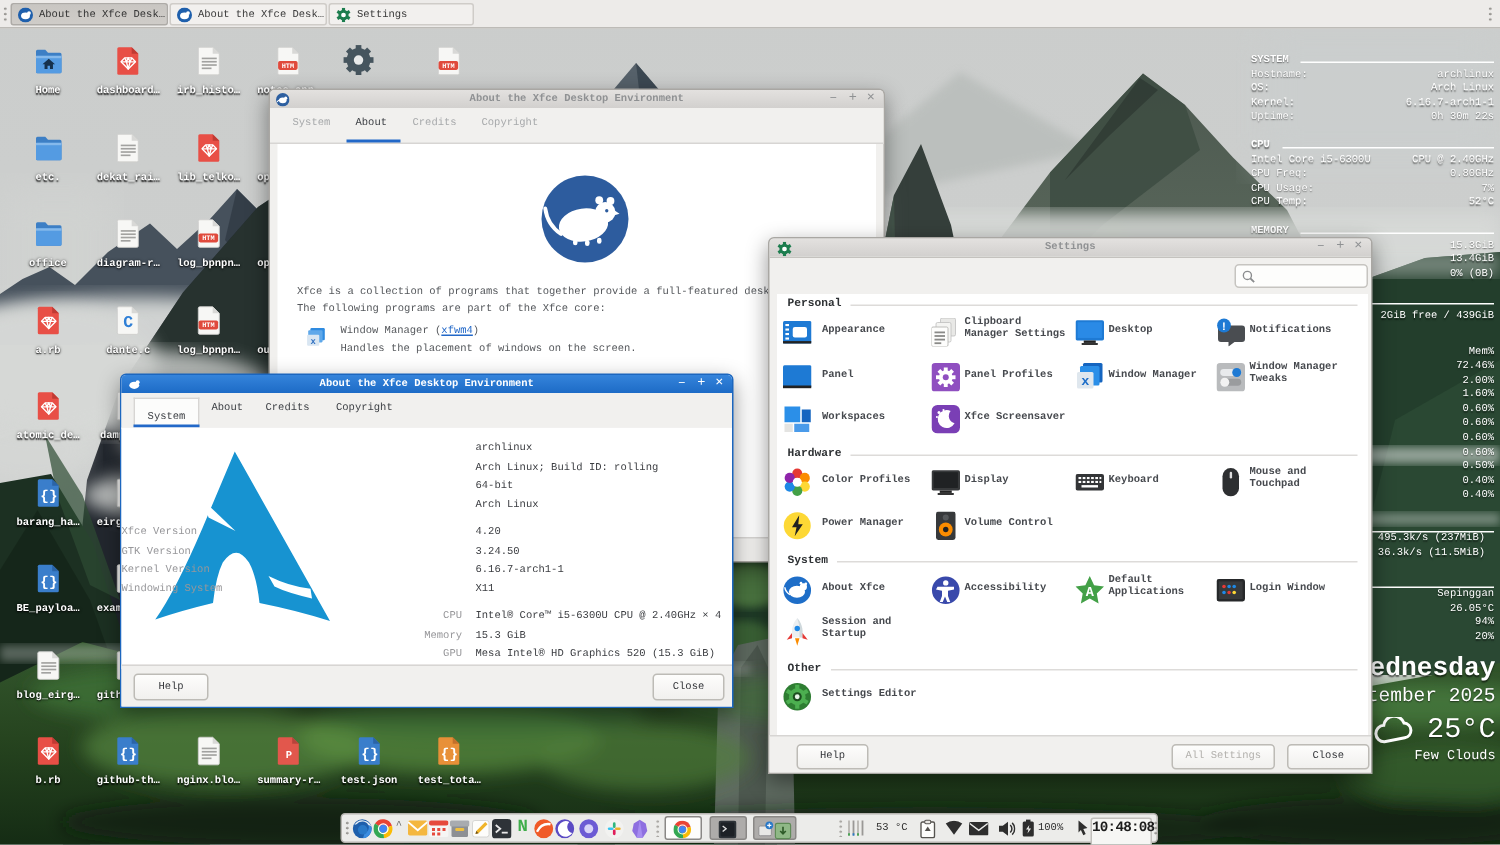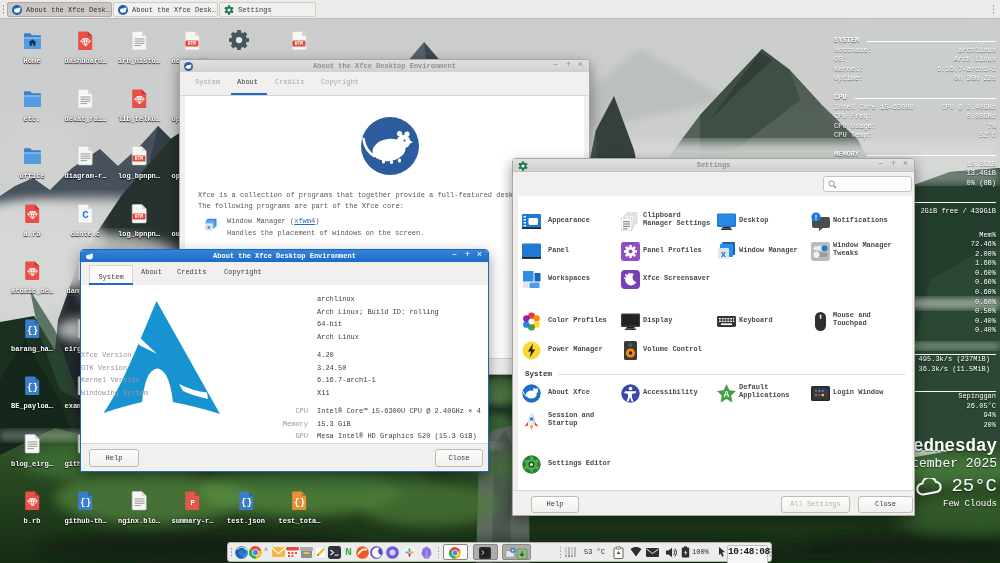--- a/index.html
+++ b/index.html
@@ -610,20 +610,21 @@
  <div class="tbbtn" style="right:27px;color:#8f9193">–</div>
  <div class="tbbtn" style="right:14px;color:#8f9193">+</div>
  <div class="tbbtn" style="right:2px;color:#8f9193">×</div>
  <div class="abs" style="left:310px;top:17px;width:87px;height:14px;background:#fdfdfc;border:1px solid #c6c4c0;border-radius:3px">
    <svg class="abs" style="left:4px;top:2.5px" width="9" height="9" viewBox="0 0 10 10">
         <circle cx="4" cy="4" r="3" stroke="#8a8c8e" fill="none"></circle>
         <path d="M6.2,6.2 L9,9" stroke="#8a8c8e" stroke-width="1.4"></path>
       </svg>
  </div>
  <div class="abs" style="left:5px;top:37px;width:394px;height:297px;background:#fff;overflow:hidden">
+  <div class="shead" style="left:7px;top:3px;width:380px">Personal</div>
   <svg class="abs" style="left:4px;top:16px" width="19" height="19">
         <use href="#s-appearance"></use>
       </svg>
       <div class="slbl" style="left:30px;top:20px">Appearance</div>
   <svg class="abs" style="left:103px;top:16px" width="19" height="19">
         <use href="#s-clipboard"></use>
       </svg>
       <div class="slbl" style="left:125px;top:14.5px">Clipboard
 Manager Settings</div>
   <svg class="abs" style="left:199px;top:16px" width="19" height="19">
@@ -652,20 +653,21 @@
       <div class="slbl" style="left:315px;top:44.5px">Window Manager
 Tweaks</div>
   <svg class="abs" style="left:4px;top:74px" width="19" height="19">
         <use href="#s-workspaces"></use>
       </svg>
       <div class="slbl" style="left:30px;top:78px">Workspaces</div>
   <svg class="abs" style="left:103px;top:74px" width="19" height="19">
         <use href="#s-screensaver"></use>
       </svg>
       <div class="slbl" style="left:125px;top:78px">Xfce Screensaver</div>
+  <div class="shead" style="left:7px;top:103px;width:380px">Hardware</div>
   <svg class="abs" style="left:4px;top:116px" width="19" height="19">
         <use href="#s-color"></use>
       </svg>
       <div class="slbl" style="left:30px;top:120px">Color Profiles</div>
   <svg class="abs" style="left:103px;top:116px" width="19" height="19">
         <use href="#s-display"></use>
       </svg>
       <div class="slbl" style="left:125px;top:120px">Display</div>
   <svg class="abs" style="left:199px;top:116px" width="19" height="19">
         <use href="#s-keyboard"></use>
@@ -700,20 +702,21 @@
 Applications</div>
   <svg class="abs" style="left:293px;top:188px" width="19" height="19">
         <use href="#s-login"></use>
       </svg>
       <div class="slbl" style="left:315px;top:192px">Login Window</div>
   <svg class="abs" style="left:4px;top:216px" width="19" height="19">
         <use href="#s-session"></use>
       </svg>
       <div class="slbl" style="left:30px;top:214.5px">Session and
 Startup</div>
+  <div class="shead" style="left:7px;top:246px;width:380px">Other</div>
   <svg class="abs" style="left:4px;top:259px" width="19" height="19">
         <use href="#s-seditor"></use>
       </svg>
       <div class="slbl" style="left:30px;top:263px">Settings Editor</div>
  </div>
  <div class="abs" style="left:0;right:0;bottom:0;height:24px;background:#f1f0ee;border-top:1px solid #d7d5d3">
    <div class="btn" style="left:18px;top:5px;width:46px;height:15px;line-height:15px">Help</div>
    <div class="btn" style="left:268px;top:5px;width:67px;height:15px;line-height:15px;color:#b3b1ad">All Settings</div>
    <div class="btn" style="left:345px;top:5px;width:53px;height:15px;line-height:15px">Close</div>
  </div>

